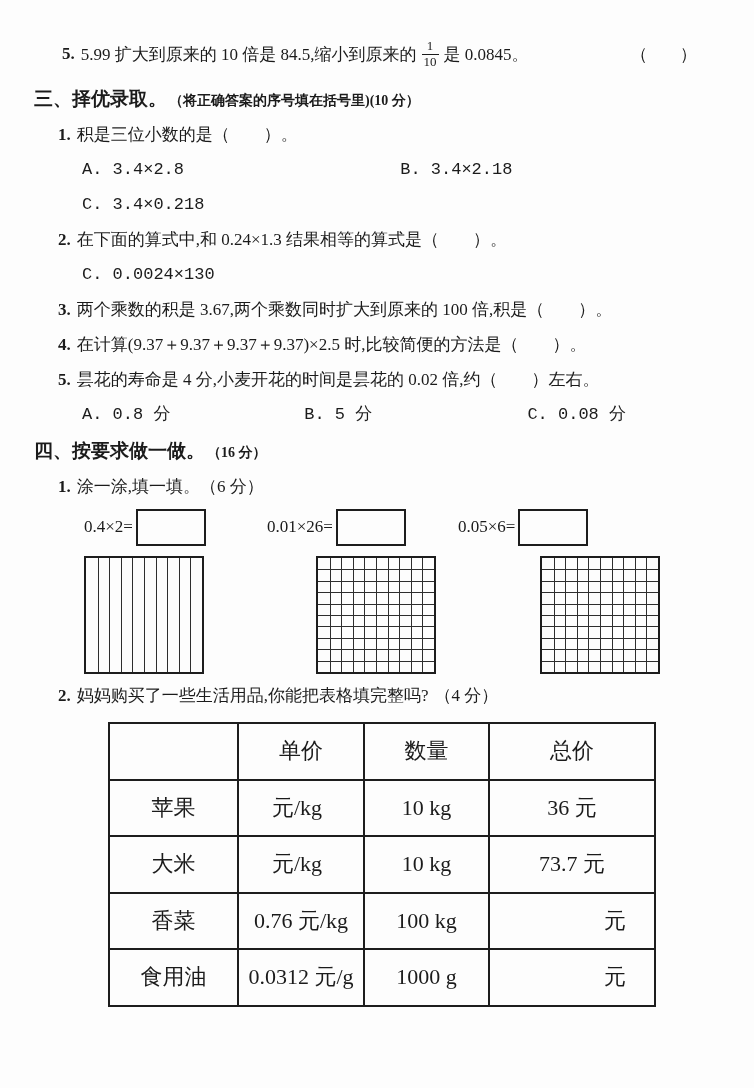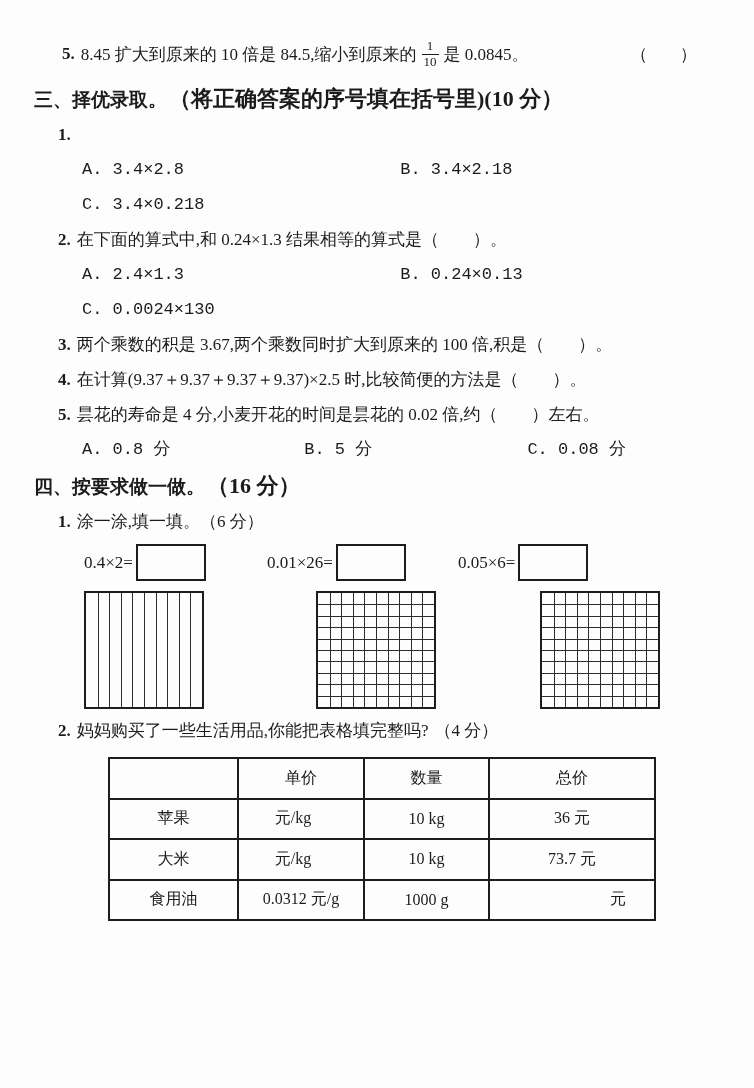--- a/index.html
+++ b/index.html
@@ -21,33 +21,33 @@
     margin:32px 56px 0 62px;height:44px;
   }
   .blank{margin-left:auto;white-space:pre;letter-spacing:1px;}
   .frac{
     display:inline-flex;flex-direction:column;align-items:center;
     font-size:13px;line-height:1.15;margin:0 5px;vertical-align:middle;
   }
   .frac .den{border-top:1.5px solid #1b1b1b;padding:0 2px;}
   
   .sec-header{margin:9px 0 0 34px;height:28px;line-height:28px;font-weight:bold;font-size:19px;}
-  .sec-note{font-size:22px;margin-left:2px;}
+  .sec-note{font-size:14px;margin-left:2px;}
   
   .q-stem{display:flex;margin:9px 0 0 58px;}
   .opt-row{margin:9px 0 0 82px;font-family:Liberation Mono, monospace;}
   .opt{display:inline-block;white-space:pre;}
   .w308{width:308px;}
   .w150{width:150px;}
   .w162{width:162px;}
   .w165{width:165px;}
   .w212{width:212px;}
   .w213{width:213px;}
   
-  .eq-row{display:flex;align-items:flex-end;margin:8px 12px 0 84px;height:38px;}
+  .eq-row{display:flex;align-items:center;margin:8px 12px 0 84px;height:38px;}
   .eq{display:flex;align-items:center;}
   .eq2{margin-left:61px;}
   .eq3{margin-left:52px;}
   .ansbox{width:66px;height:33px;border:2px solid #1d1d1d;margin-left:3px;background:#fdfdfd;}
   
   .grids{display:flex;margin:10px 0 0 84px;}
   .grid{
     width:120px;height:118px;
     border:2px solid #1d1d1d;box-sizing:border-box;
     background:#fdfdfd;
@@ -57,64 +57,61 @@
   .gcell{border-left:1px solid #2e2e2e;border-top:1px solid #2e2e2e;}
   .gcell:nth-child(10n+1){border-left:none;}
   .gcell:nth-child(-n+10){border-top:none;}
   
   table.shop{
     border-collapse:collapse;table-layout:fixed;
     margin:13px 0 0 108px;width:546px;
   }
   table.shop td,table.shop th{
     border:2px solid #1d1d1d;height:38.5px;
-    text-align:center;font-weight:normal;font-size:16px;padding:0;
+    text-align:center;font-weight:normal;font-size:22px;padding:8px;
     overflow:hidden;
   }
   .cell-right{text-align:left;padding-right:16px !important;}
   .total-right{text-align:right !important;padding-right:28px !important;}
 </style>
 </head>
 <body>
 
 <div class="page">
 
   <div class="tf-line">
     <span class="qnum">5.</span>
-    <span>8.45 扩大到原来的 10 倍是 84.5,缩小到原来的</span>
+    <span>5.99 扩大到原来的 10 倍是 84.5,缩小到原来的</span>
     <span class="frac">
       <span class="num">1</span>
       <span class="den">10</span>
     </span>
     <span>是 0.0845。</span>
     <span class="blank">（      ）</span>
   </div>
 
   <div class="sec-header">
     <span>三、择优录取。</span><span class="sec-note">（将正确答案的序号填在括号里)(10 分）</span>
   </div>
 
   <div class="q-stem line">
     <span class="qnum">1.</span>
+    <span>积是三位小数的是（　　）。</span>
   </div>
   <div class="opt-row line">
     <span class="opt w308">A. 3.4×2.8</span>
     <span class="opt">B. 3.4×2.18</span>
   </div>
   <div class="opt-row line">
     <span class="opt">C. 3.4×0.218</span>
   </div>
 
   <div class="q-stem line">
     <span class="qnum">2.</span>
     <span>在下面的算式中,和 0.24×1.3 结果相等的算式是（　　）。</span>
-  </div>
-  <div class="opt-row line">
-    <span class="opt w308">A. 2.4×1.3</span>
-    <span class="opt">B. 0.24×0.13</span>
   </div>
   <div class="opt-row line">
     <span class="opt">C. 0.0024×130</span>
   </div>
 
   <div class="q-stem line">
     <span class="qnum">3.</span>
     <span>两个乘数的积是 3.67,两个乘数同时扩大到原来的 100 倍,积是（　　）。</span>
   </div>
 
@@ -403,20 +400,26 @@
       <td>10 kg</td>
       <td>36 元</td>
     </tr>
     <tr>
       <td>大米</td>
       <td class="cell-right">元/kg</td>
       <td>10 kg</td>
       <td>73.7 元</td>
     </tr>
     <tr>
+      <td>香菜</td>
+      <td>0.76 元/kg</td>
+      <td>100 kg</td>
+      <td class="total-right">元</td>
+    </tr>
+    <tr>
       <td>食用油</td>
       <td>0.0312 元/g</td>
       <td>1000 g</td>
       <td class="total-right">元</td>
     </tr>
   </tbody>
     </table>
 
 </div>
 

